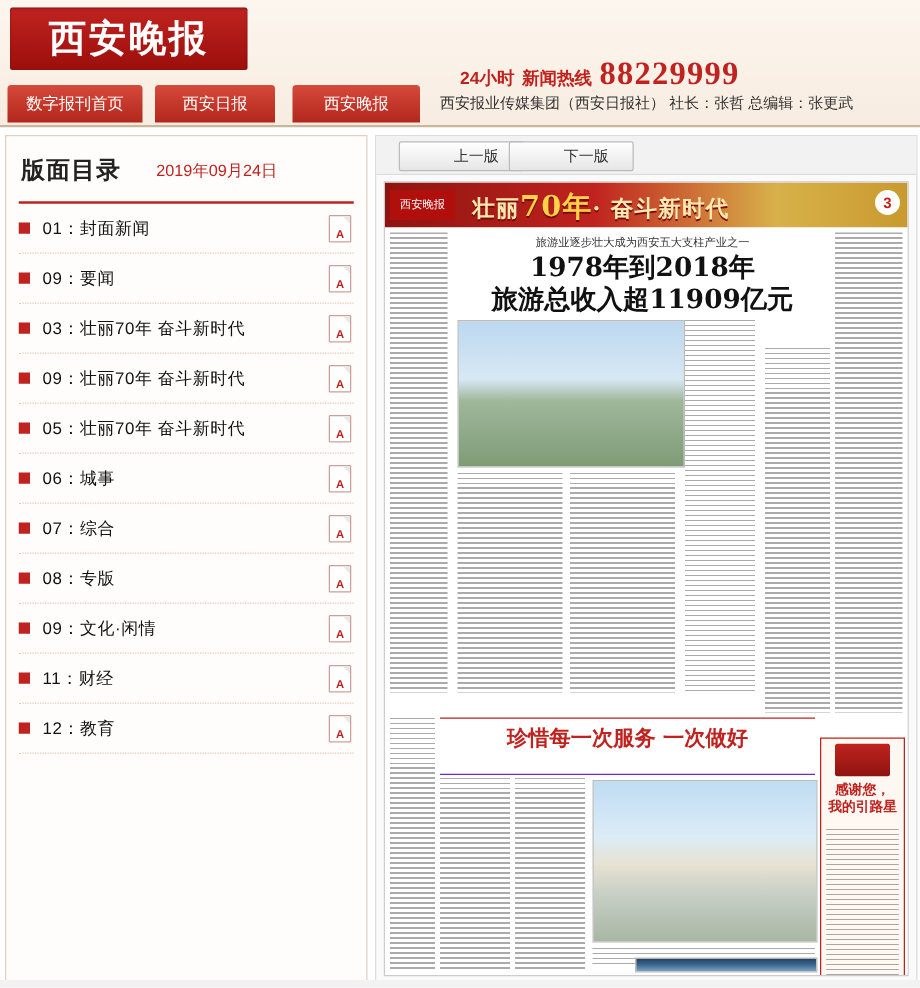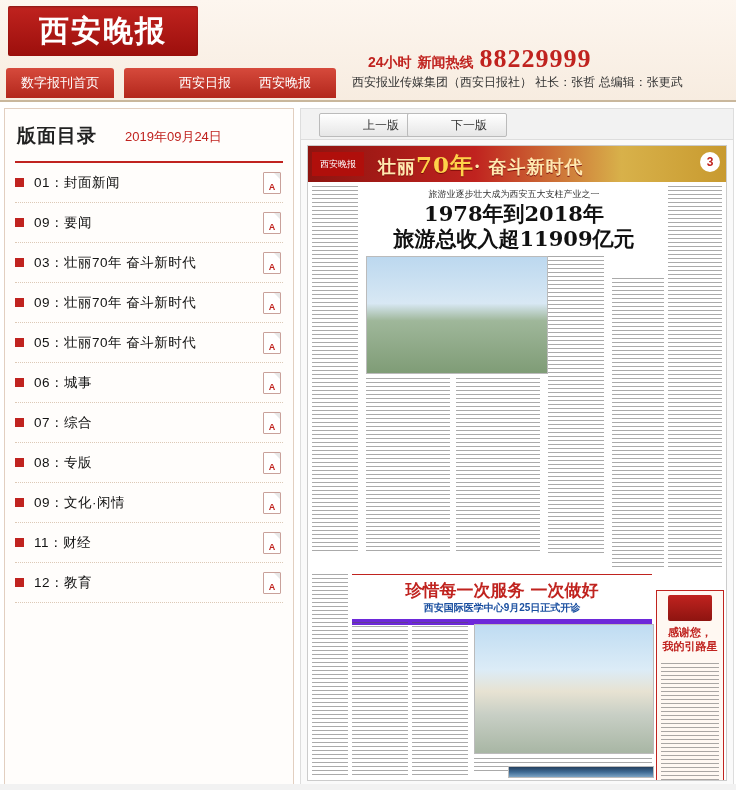--- a/index.html
+++ b/index.html
@@ -45,21 +45,21 @@
   }
   .tab{
     position:absolute;top:0;height:30px;
     display:flex;align-items:center;justify-content:center;
     background:linear-gradient(#d64a3c,#b3271c);
     color:#ffffff;font-size:13px;
     border-radius:3px 3px 0 0;
     cursor:pointer;
   }
   .tab1{left:6px;width:108px;}
-  .tab2{left:124px;width:96px;padding-left:33px;}
+  .tab2{left:124px;width:96px;}
   .tab3{left:234px;width:102px;}
   .org{
     position:absolute;left:352px;top:6px;
     font-size:12px;color:#333;white-space:nowrap;
   }
 
   
   .content{position:relative;height:688px;background:#ffffff;}
 
   .left{
@@ -205,21 +205,21 @@
     background:linear-gradient(#24405f,#3d6a93 50%,#7ba3c4);
   }
   .colblock{
     position:absolute;
     background:
       repeating-linear-gradient(#555 0 1px, rgba(0,0,0,0) 1px 4px);
     opacity:.5;
   }
   .feature{
     position:absolute;
-    border-top:1px solid #c0231f;border-bottom:6px solid #6d28d9;
+    border-top:1px solid #c0231f;border-bottom:1px solid #6d28d9;
   }
   .feat-title{
     position:absolute;left:0;right:0;top:4px;text-align:center;
     color:#c0231f;font-weight:bold;font-size:17px;
     font-family:"DejaVu Serif","Liberation Serif",serif;
   }
   .feat-sub{
     position:absolute;left:0;right:0;top:26px;text-align:center;
     color:#1a4fa0;font-size:10px;font-weight:bold;
   }
@@ -373,21 +373,20 @@
           <div class="colblock" style="right:4px;top:4px;width:54px;height:384px;"></div>
           <div class="colblock" style="right:62px;top:96px;width:52px;height:292px;"></div>
 
           <div class="photo city" style="left:58px;top:74px;width:180px;height:116px;"></div>
           <div class="colblock" style="left:58px;top:196px;width:84px;height:176px;"></div>
           <div class="colblock" style="left:148px;top:196px;width:84px;height:176px;"></div>
           <div class="colblock" style="left:240px;top:74px;width:56px;height:298px;"></div>
 
           <div class="feature" style="left:44px;top:392px;width:300px;height:44px;">
             <div class="feat-title">珍惜每一次服务  一次做好</div>
-            <div class="feat-sub">西安国际医学中心9月25日正式开诊</div>
           </div>
 
           <div class="colblock" style="left:4px;top:392px;width:36px;height:202px;"></div>
           <div class="colblock" style="left:44px;top:440px;width:56px;height:154px;"></div>
           <div class="colblock" style="left:104px;top:440px;width:56px;height:154px;"></div>
 
           <div class="photo hospital" style="left:166px;top:442px;width:178px;height:128px;"></div>
           <div class="colblock" style="left:166px;top:576px;width:178px;height:16px;"></div>
           <div class="photo night" style="left:200px;top:584px;width:144px;height:10px;"></div>
 

